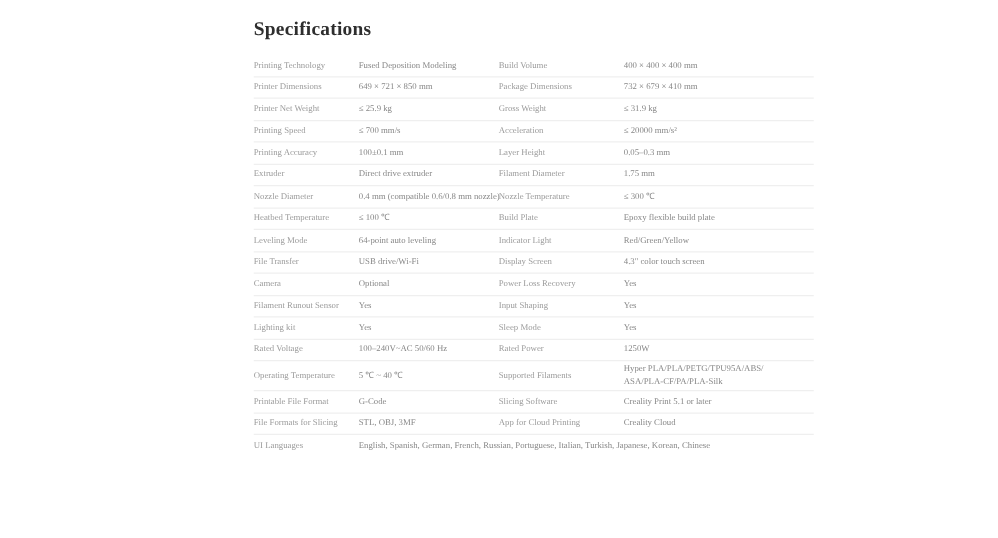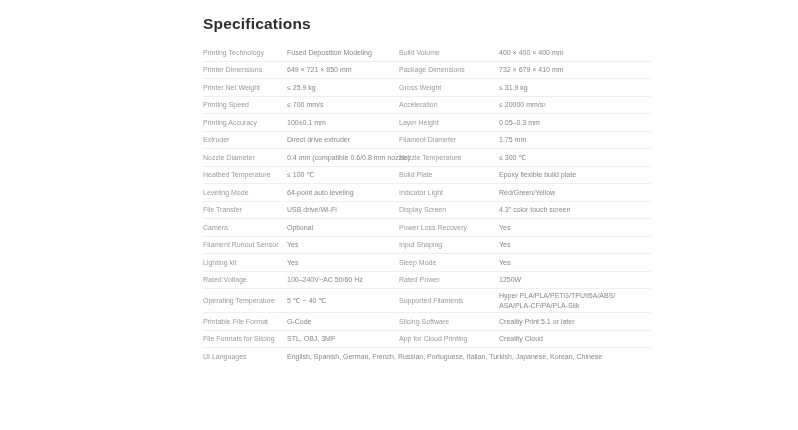--- a/index.html
+++ b/index.html
@@ -7,20 +7,21 @@
     width: 798px; height: 430px;
     background: #ffffff;
     font-family: "Liberation Sans", "DejaVu Sans", sans-serif;
     overflow: hidden;
     position: relative;
   }
   .spec-section {
     position: absolute;
     left: 203px; top: 13px;
     width: 448px;
+    font-family: Liberation Serif, serif;
   }
   .page-title {
     margin: 0 0 10px 0;
     font-size: 15.5px;
     font-weight: 700;
     color: #2e2e2e;
     letter-spacing: 0.2px;
     line-height: 21px;
   }
   .spec-table { width: 100%; }

